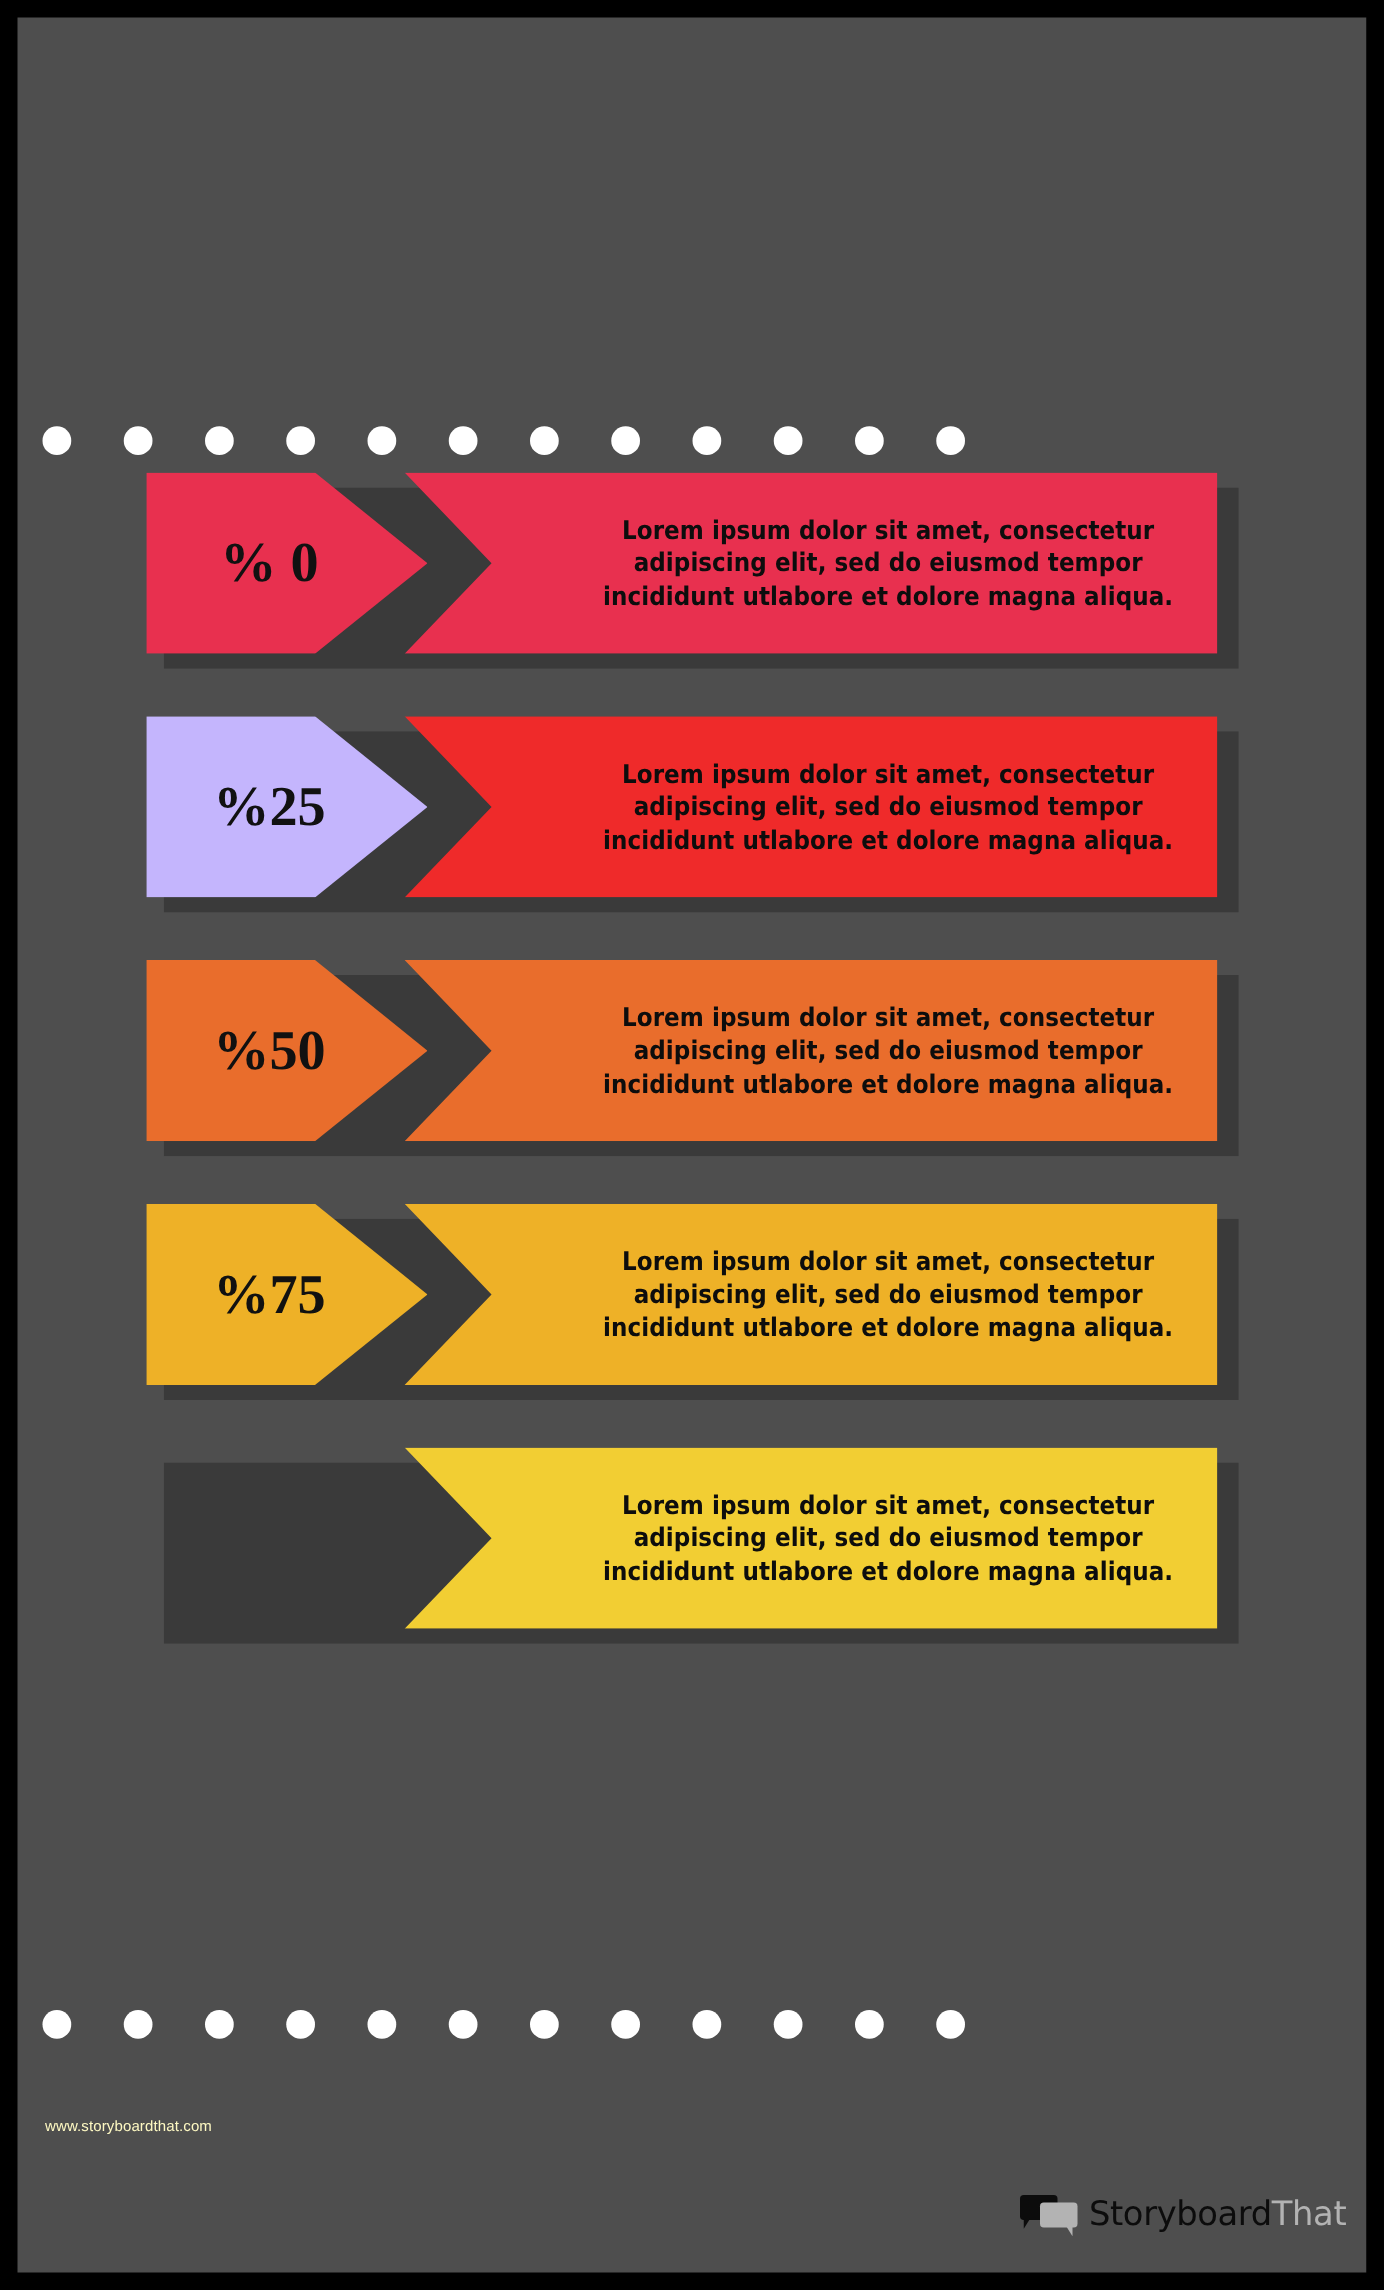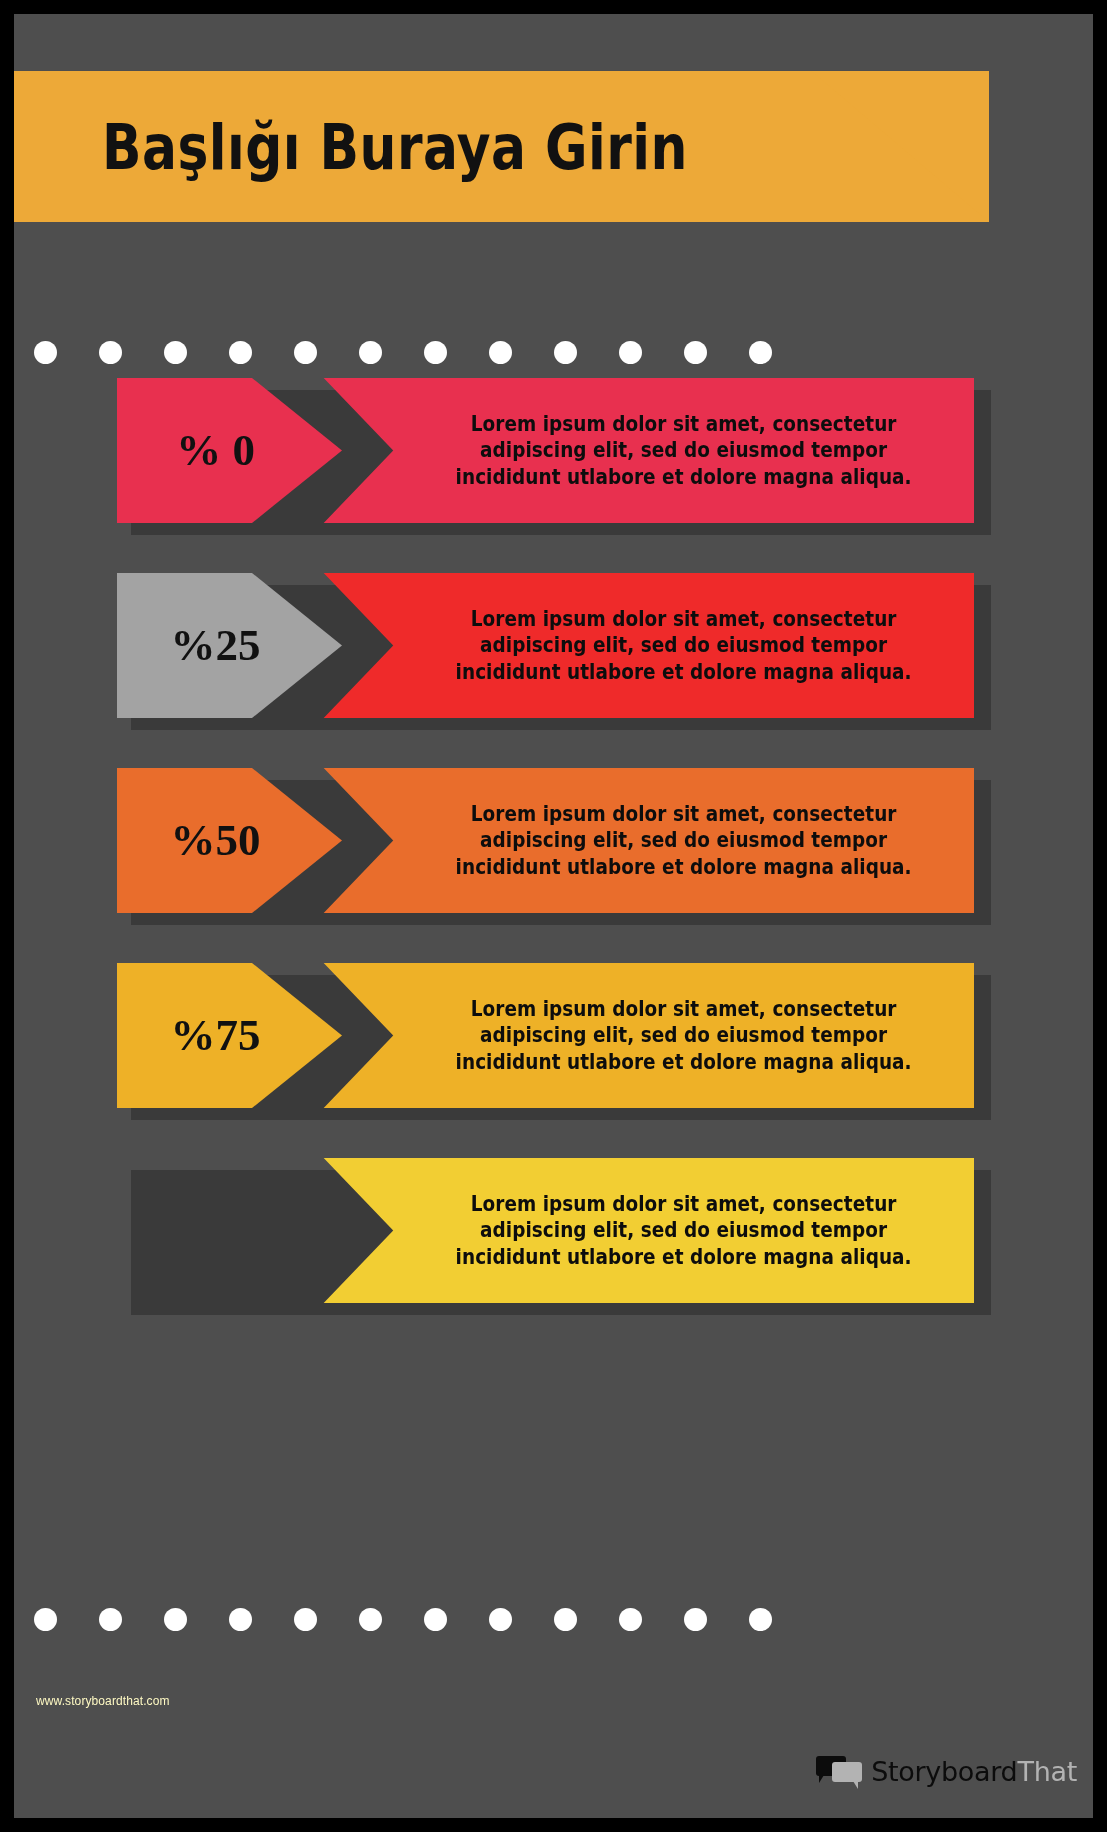--- a/index.html
+++ b/index.html
@@ -129,20 +129,21 @@
     width:717px; height:145px;
     clip-path: polygon(
        9.3% 0,
        100% 0,
        100% 100%,
        9.3% 100%,
        19.0% 50%
     );
     display:flex;
     align-items:center;
+    justify-content:center;
   }
   .row .body-text {
     margin-left:26.5%;
     width:66%;
     text-align:center;
     font-family:"Liberation Sans Narrow","DejaVu Sans Condensed","Liberation Sans", sans-serif;
     font-weight:bold;
     font-size:20.5px;
     line-height:1.28;
     color:#0d0d0d;
@@ -198,24 +199,20 @@
   }
   .logo-text .a { color:#0c0c0c; }
   .logo-text .b { color:#b3b3b3; }
 </style>
 </head>
 <body>
 
 <div class="poster">
   <div class="canvas">
 
-    <div class="header-banner">
-      <div class="shape"></div>
-      <div class="header-title">Başlığı Buraya Girin</div>
-    </div>
 
     <div class="dot-row top" id="dots-top">
         <span class="dot"></span>
         <span class="dot"></span>
         <span class="dot"></span>
         <span class="dot"></span>
         <span class="dot"></span>
         <span class="dot"></span>
         <span class="dot"></span>
         <span class="dot"></span>
@@ -230,21 +227,21 @@
           <div class="shadow" style="background: rgb(58, 58, 58);"></div>
           <div class="arrow" style="background: rgb(232, 48, 79);">
             <div class="pct">% 0</div>
           </div>
           <div class="panel" style="background: rgb(232, 48, 79);">
             <div class="body-text">Lorem ipsum dolor sit amet, consectetur adipiscing elit, sed do eiusmod tempor incididunt utlabore et dolore magna aliqua.</div>
           </div>
         </div>
         <div class="row">
           <div class="shadow" style="background: rgb(58, 58, 58);"></div>
-          <div class="arrow" style="background: #a3a3a3;">
+          <div class="arrow" style="background: #c4b5fd;">
             <div class="pct">%25</div>
           </div>
           <div class="panel" style="background: rgb(239, 42, 42);">
             <div class="body-text">Lorem ipsum dolor sit amet, consectetur adipiscing elit, sed do eiusmod tempor incididunt utlabore et dolore magna aliqua.</div>
           </div>
         </div>
         <div class="row">
           <div class="shadow" style="background: rgb(58, 58, 58);"></div>
           <div class="arrow" style="background: rgb(233, 109, 44); align-items: center;">
             <div class="pct">%50</div>

